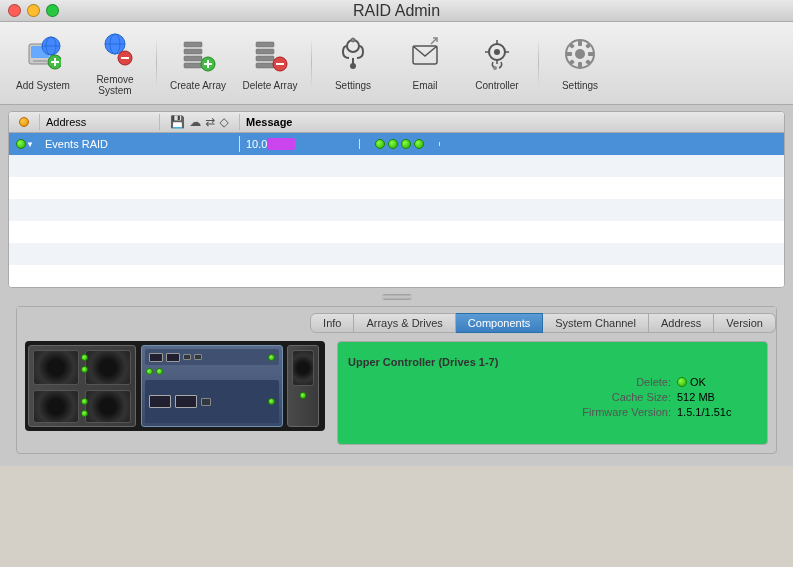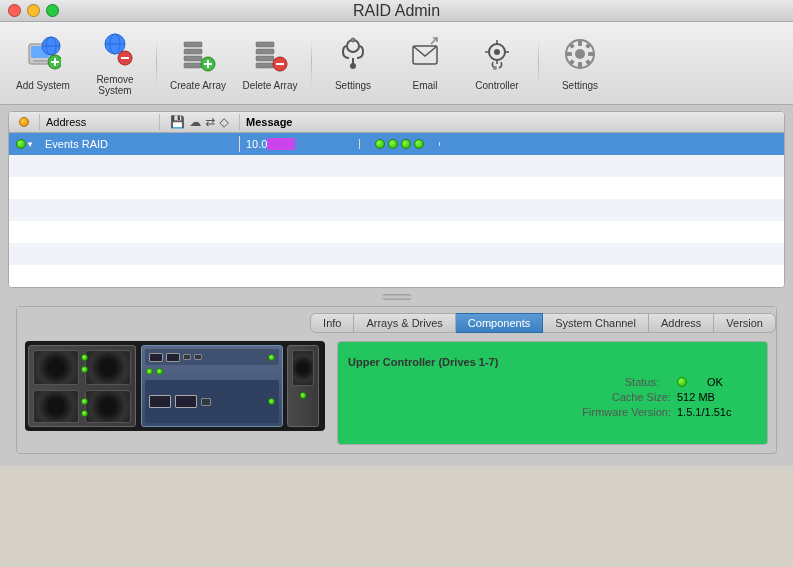--- a/index.html
+++ b/index.html
@@ -216,22 +216,21 @@
       color: #555;
       min-width: 110px;
     }
     .info-value {
       text-align: left;
       min-width: 80px;
     }
     .info-value-with-dot {
       display: flex;
       align-items: center;
-      gap: 20px;
-      margin-left: 12px;
+      gap: 3px;
     }
 
     .addr-field {
       display: inline-block;
       background: #cc44ee;
       color: white;
       padding: 0 3px;
       border-radius: 2px;
       font-size: 11px;
     }
@@ -502,21 +501,21 @@
 
         <div style="position:absolute;left:262px;top:4px;width:32px;height:82px;background:linear-gradient(to right,#4a4a4a,#3a3a3a);border-radius:3px;border:1px solid #666;">
           <div style="position:absolute;top:4px;left:4px;right:4px;height:36px;background:radial-gradient(circle at 50% 50%,#111 28%,#333 65%,#222 100%);border:1px solid #555;border-radius:3px;"></div>
           <div style="position:absolute;top:46px;left:50%;transform:translateX(-50%);width:7px;height:7px;border-radius:50%;background:radial-gradient(circle at 35% 35%,#88ff44,#22aa00);border:1px solid #1a8800;"></div>
         </div>
       </div>
 
       <div class="controller-box">
         <div class="controller-title">Upper Controller (Drives 1-7)</div>
         <div class="info-row">
-          <span class="info-label">Status:</span>
+          <span class="info-label">Delete:</span>
           <span class="info-value info-value-with-dot">
             <span class="status-dot dot-green"></span>
             <span>OK</span>
           </span>
         </div>
         <div class="info-row">
           <span class="info-label">Cache Size:</span>
           <span class="info-value">512 MB</span>
         </div>
         <div class="info-row">

